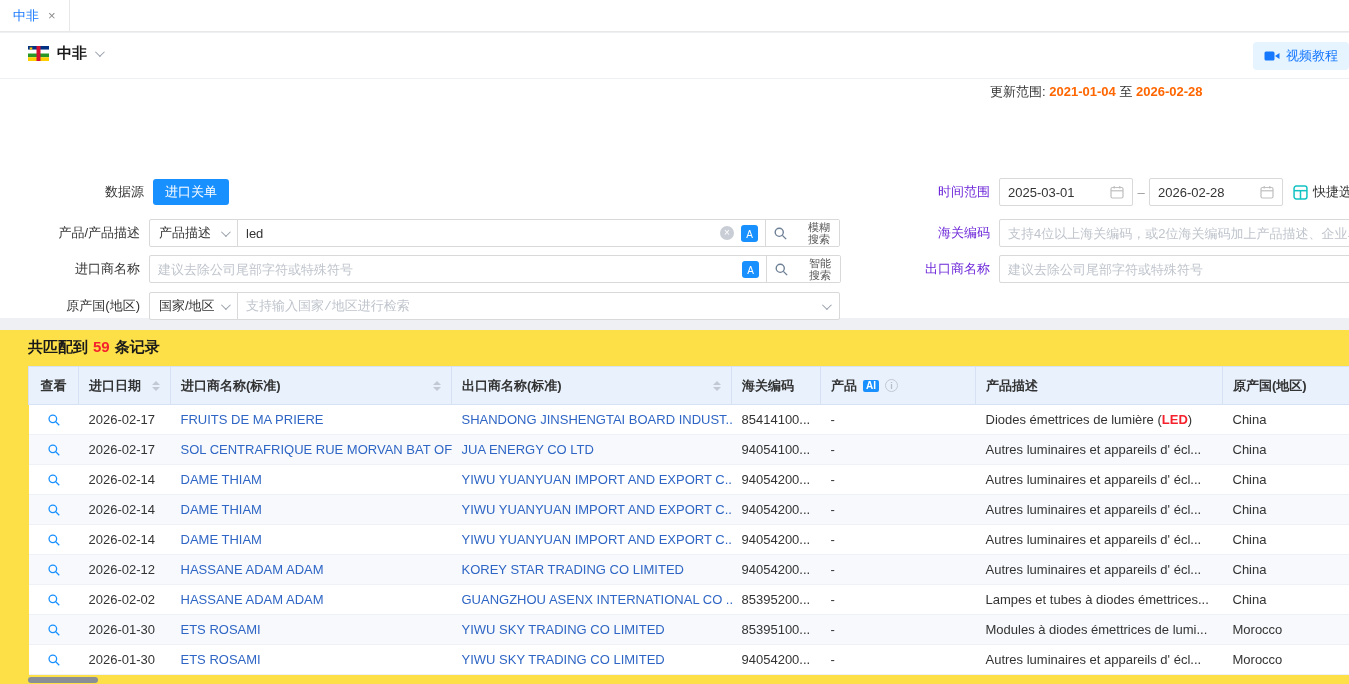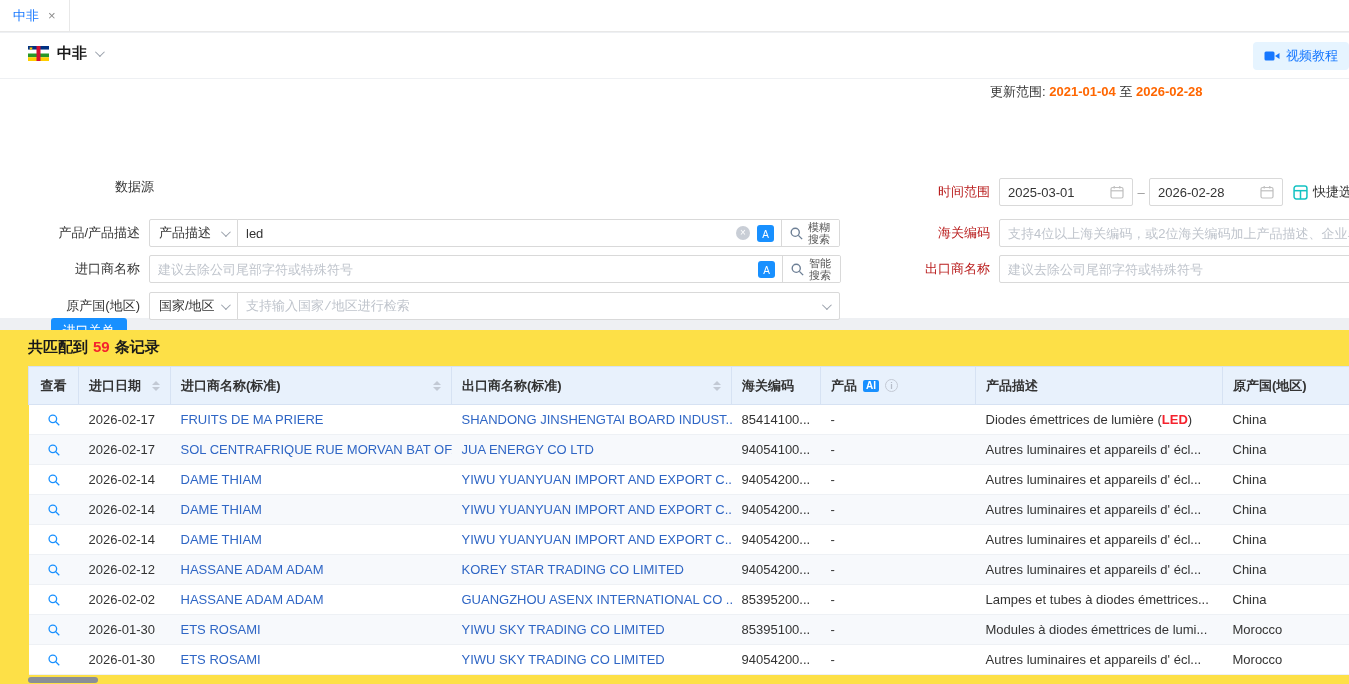--- a/index.html
+++ b/index.html
@@ -19,35 +19,35 @@
   .title-wrap { position:absolute; left:28px; top:11px; display:flex; align-items:center; gap:8px; }
   .page-title { font-size:15px; font-weight:700; color:#1a1a1a; }
   .css-caret { width:7px; height:7px; border-right:1.5px solid #9aa1ab; border-bottom:1.5px solid #9aa1ab; transform:rotate(45deg) translateY(-2px); display:inline-block; }
   .video-btn { position:absolute; right:0; top:9px; height:28px; display:flex; align-items:center; gap:6px; padding:0 11px; background:#e6f4ff; color:#1677ff; border-radius:4px; cursor:pointer; }
   
   .form { position:absolute; top:79px; left:0; right:0; height:239px; background:#fff; }
   .update-range { position:absolute; left:990px; top:4px; font-size:13px; color:#333; white-space:nowrap; }
   .update-range b { color:#ff6600; font-weight:700; }
   .frow { position:absolute; display:flex; align-items:center; height:28px; }
   .lbl { width:140px; text-align:right; color:#333; flex:0 0 140px; }
-  .lbl-r { width:70px; text-align:right; color:#b91c1c; flex:0 0 70px; }
+  .lbl-r { width:70px; text-align:right; color:#6d28d9; flex:0 0 70px; }
   .ctrl { margin-left:9px; display:flex; align-items:center; }
   .chip { height:26px; display:flex; align-items:center; padding:0 12px; background:#1890ff; color:#fff; border-radius:3px; cursor:pointer; }
   .datebox { width:134px; height:28px; border:1px solid #d9d9d9; border-radius:2px; background:#fff; display:flex; align-items:center; justify-content:space-between; padding:0 8px; color:#333; cursor:pointer; }
   .date-sep { width:16px; text-align:center; color:#999; }
   .quick { display:flex; align-items:center; gap:5px; margin-left:10px; color:#333; white-space:nowrap; cursor:pointer; }
   .sel { height:28px; border:1px solid #d9d9d9; border-radius:2px 0 0 2px; background:#fff; display:flex; align-items:center; justify-content:space-between; padding:0 9px; width:89px; color:#333; cursor:pointer; flex:0 0 89px; }
   .igroup { height:28px; border:1px solid #d9d9d9; border-radius:0 2px 2px 0; background:#fff; display:flex; align-items:center; margin-left:-1px; overflow:hidden; }
   .igroup.solo { border-radius:2px; margin-left:0; }
   input { font-family:inherit; font-size:13px; color:#333; border:none; outline:none; background:transparent; }
   input::placeholder { color:#bfc4cc; }
   .igroup input { flex:1 1 auto; min-width:0; padding:0 8px; height:100%; }
   .clear-ic { width:14px; height:14px; border-radius:50%; background:#c9ced6; color:#fff; font-size:10px; line-height:14px; text-align:center; margin-right:7px; cursor:pointer; flex:0 0 14px; }
   .trans-ic { margin-right:7px; cursor:pointer; display:flex; flex:0 0 auto; }
-  .seg-btn { height:100%; border-left:1px solid #d9d9d9; display:flex; align-items:center; gap:4px; padding:0 7px; cursor:pointer; background:#fff; flex:0 0 auto; }
+  .seg-btn { height:100%; border-left:1px solid #d9d9d9; display:flex; align-items:center; gap:20px; padding:0 7px; cursor:pointer; background:#fff; flex:0 0 auto; }
   .seg-txt { width:24px; font-size:11px; line-height:12px; color:#555; word-break:break-all; }
   .ipt-box { width:370px; height:28px; border:1px solid #d9d9d9; border-radius:2px; background:#fff; display:flex; align-items:center; }
   .ipt-box input { flex:1; padding:0 8px; height:100%; }
   .chk-row { position:absolute; left:28px; top:261px; display:flex; align-items:center; gap:18px; }
   .chk { display:flex; align-items:center; cursor:pointer; color:#333; white-space:nowrap; }
   .cbx { width:14px; height:14px; border:1px solid #d9d9d9; border-radius:2px; background:#fff; display:inline-flex; align-items:center; justify-content:center; margin-right:7px; font-size:10px; color:#fff; }
   .cbx.checked { background:#1890ff; border-color:#1890ff; }
   .cbx.checked::after { content:"✓"; }
   .collapse-pill { position:absolute; left:852px; top:293px; width:60px; height:17px; background:#fff; border-radius:0 0 10px 10px; box-shadow:0 3px 6px rgba(31,56,88,.14); display:flex; align-items:flex-start; justify-content:center; cursor:pointer; }
   .collapse-pill .css-caret { width:6px; height:6px; border-color:#98a3b0; margin-top:3px; }
@@ -107,21 +107,21 @@
 
 <div class="form">
 
   <div class="update-range">
     <span>更新范围:</span>
     <b>2021-01-04</b>
     <span>至</span>
     <b>2026-02-28</b>
   </div>
 
-  <div class="frow" style="left:14px; top:99px;flex-direction:column;">
+  <div class="frow" style="left:4px; top:99px;">
     <div class="lbl">数据源</div>
     <div class="ctrl">
       <div class="chip">进口关单</div>
     </div>
   </div>
 
   <div class="frow" style="left:920px; top:99px;">
     <div class="lbl-r">时间范围</div>
     <div class="ctrl">
       <div class="datebox">

